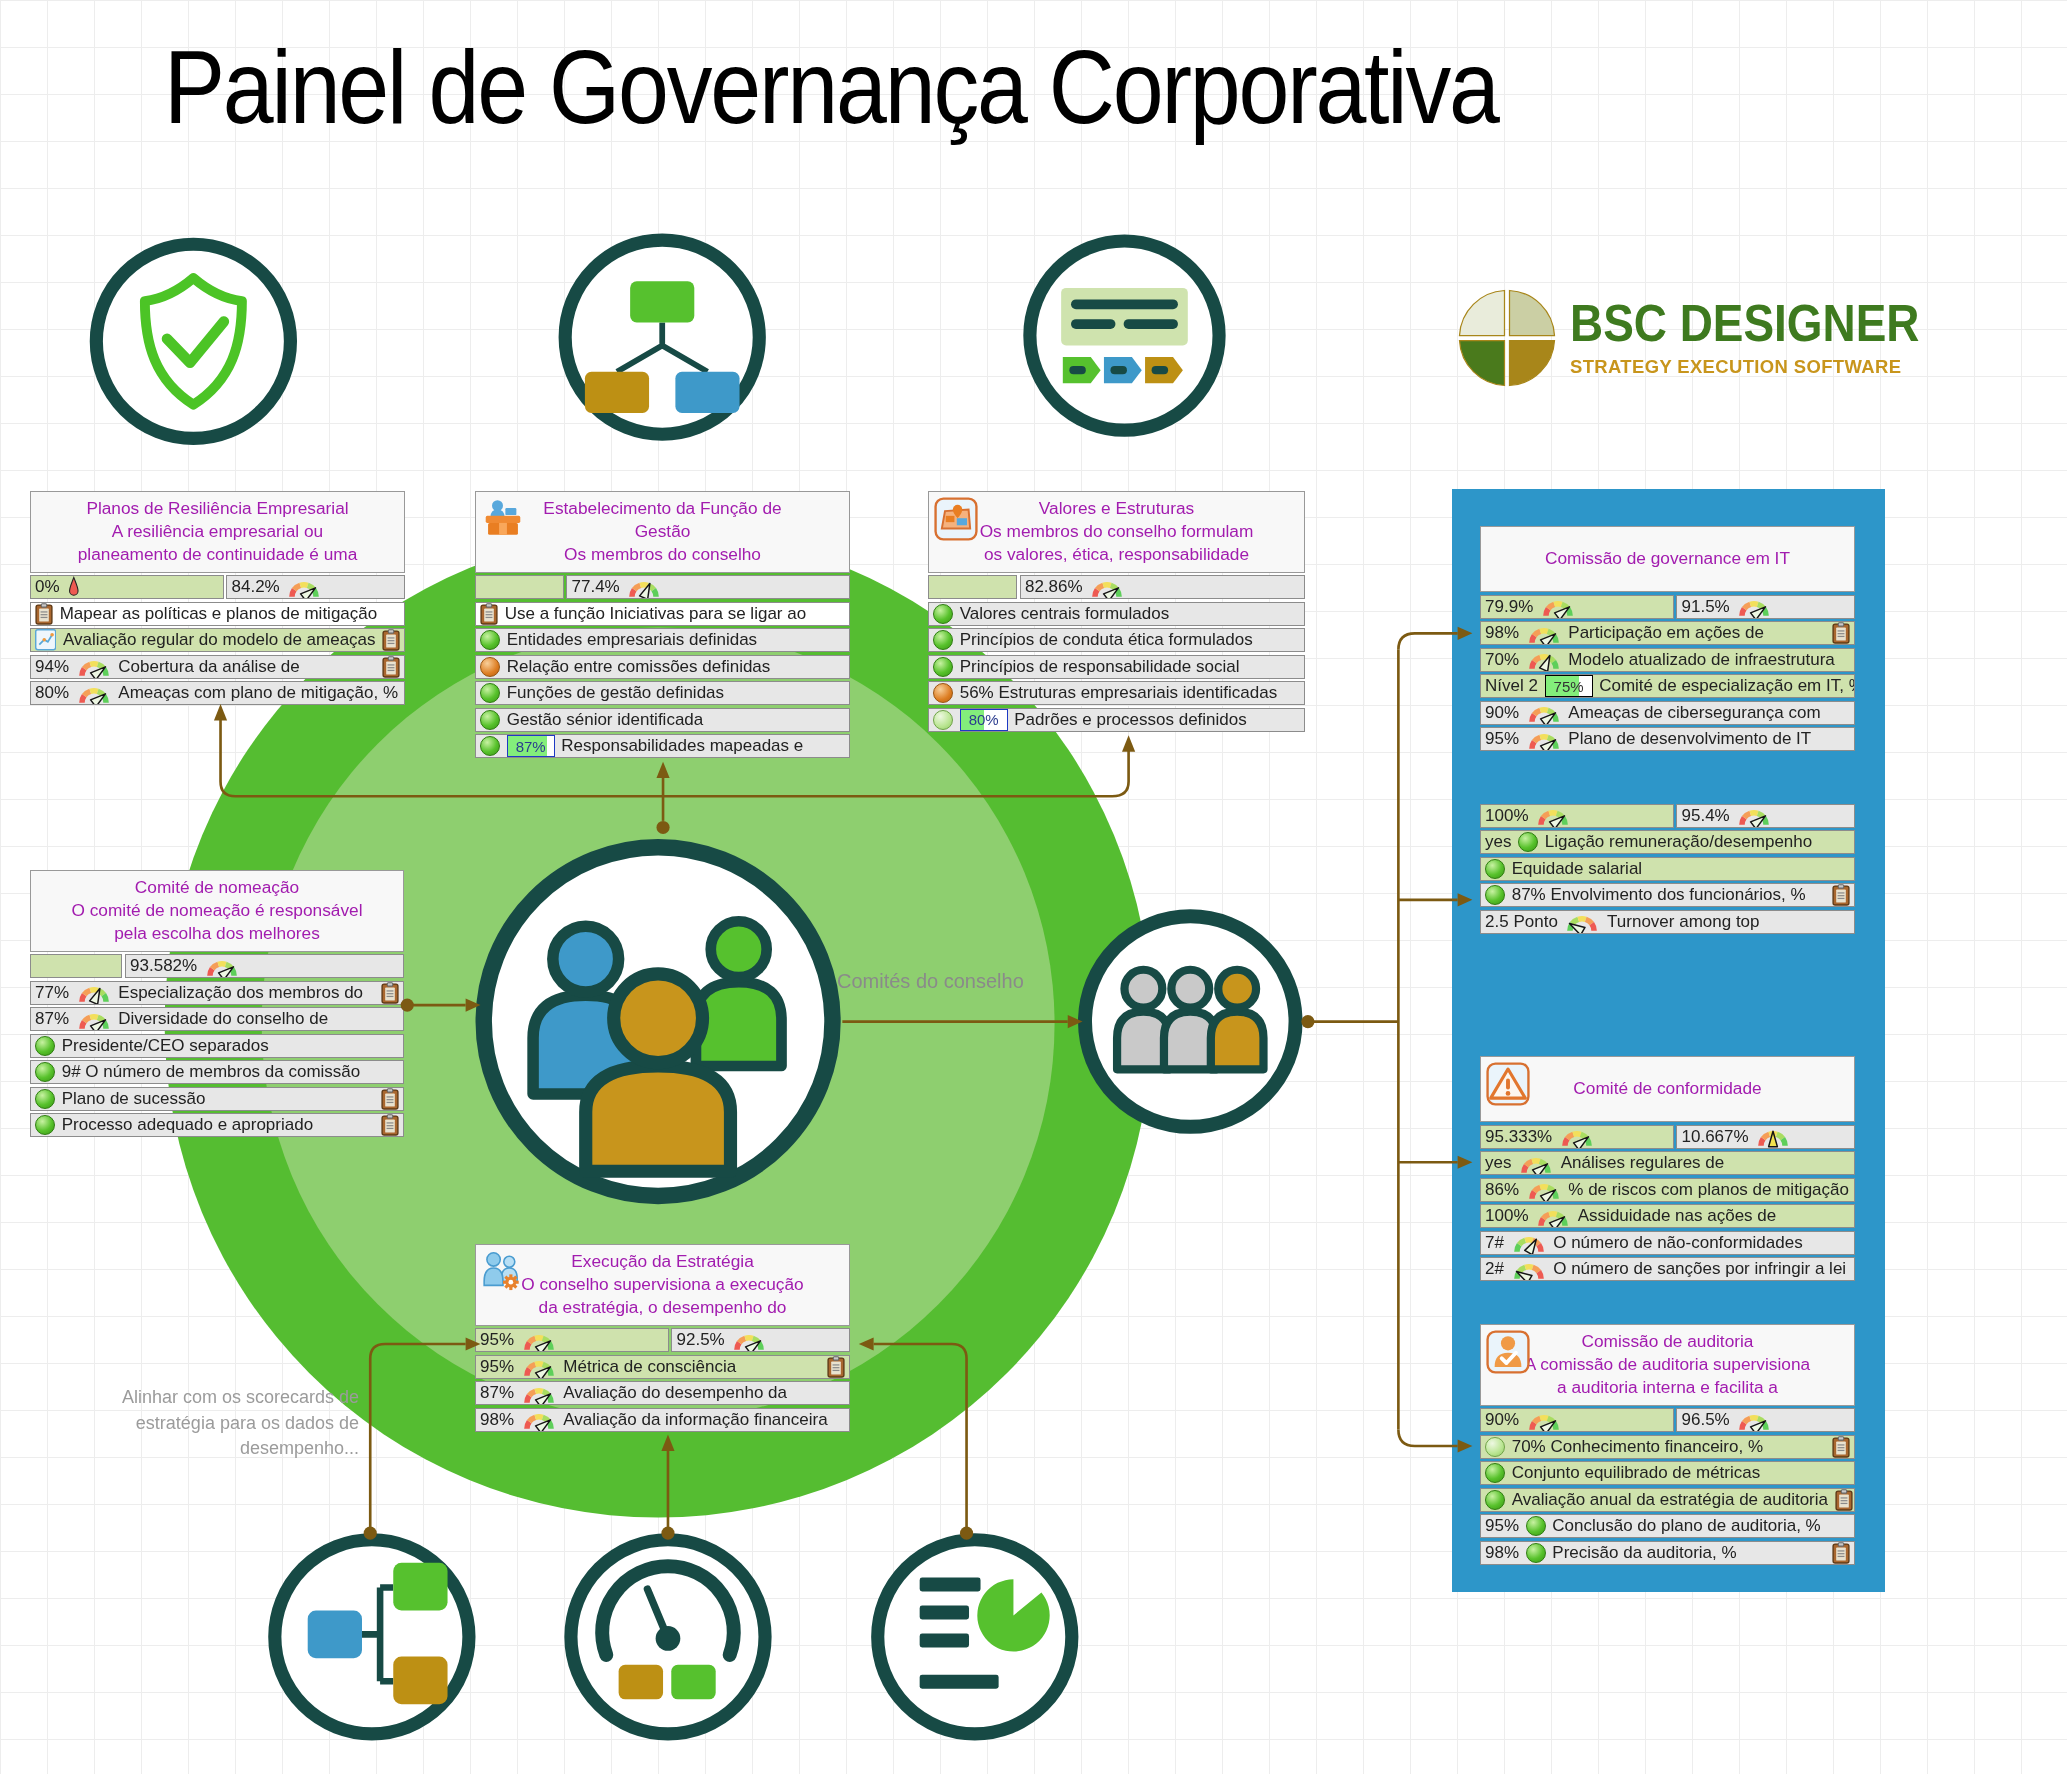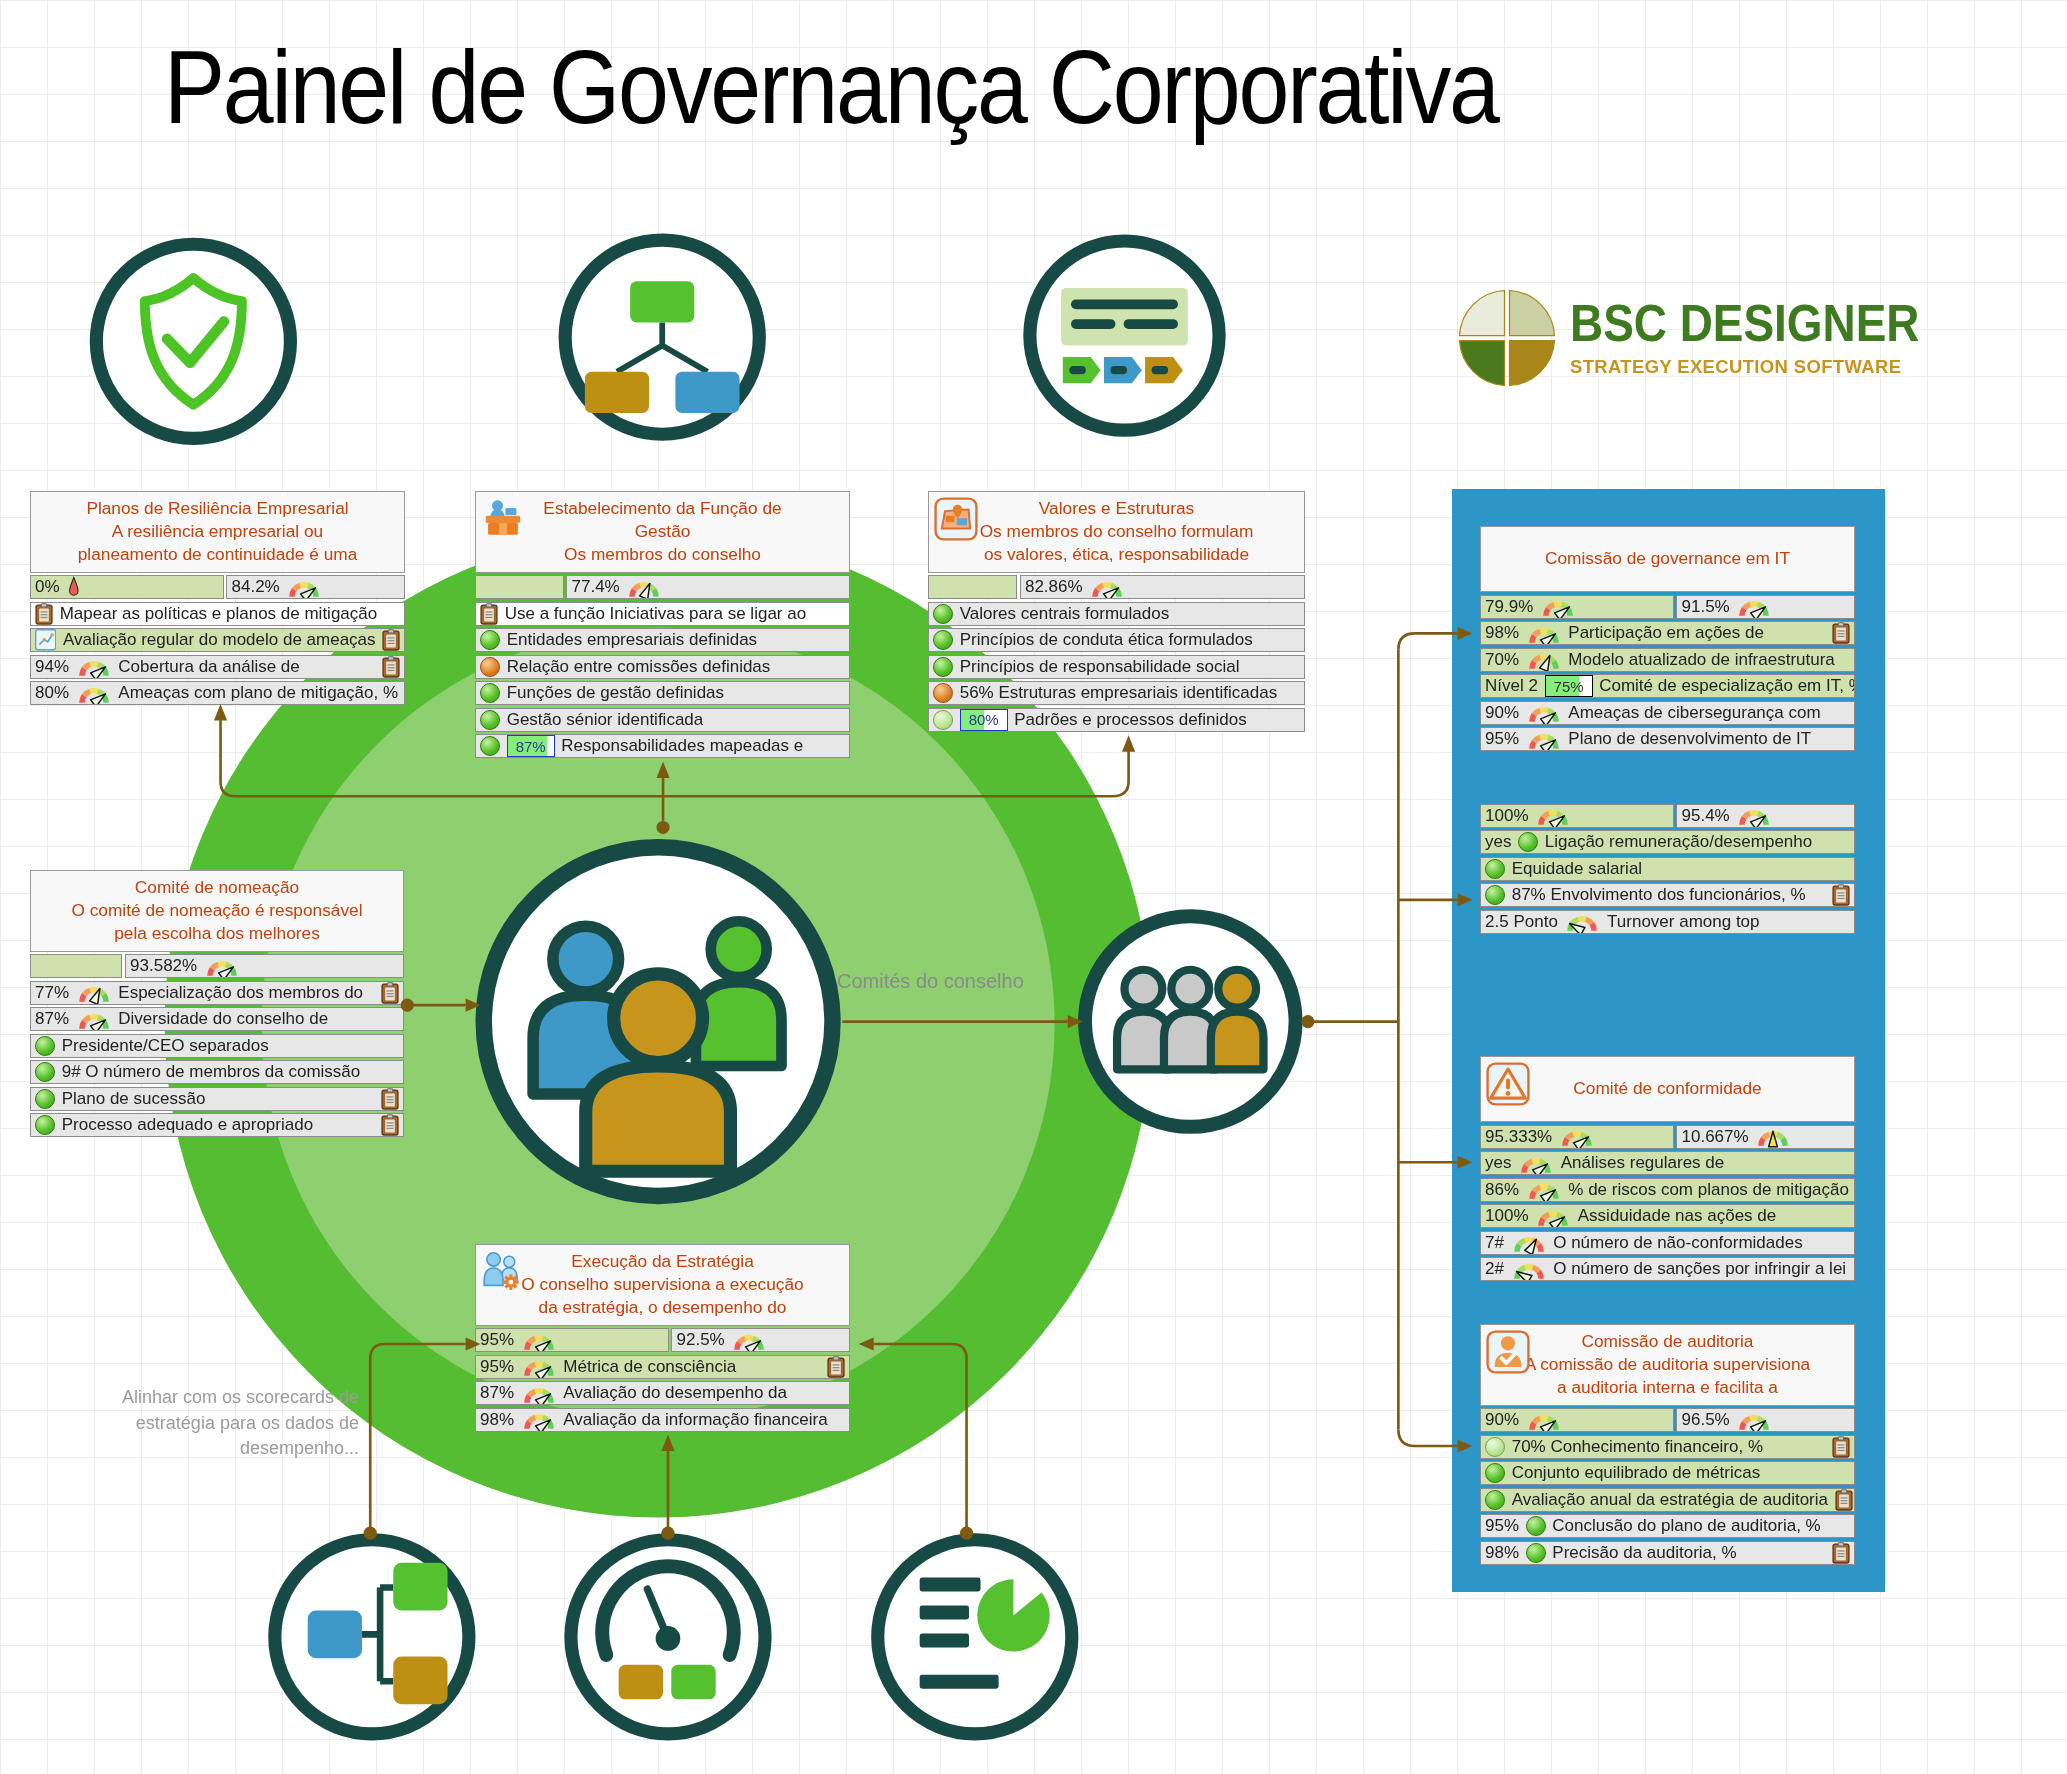--- a/index.html
+++ b/index.html
@@ -22,21 +22,21 @@
   #p-resilience{left:30px;top:491px;}
   #p-establish{left:475px;top:491px;}
   #p-values{left:928px;top:491px;width:377px;}
   #p-nomination{left:30px;top:870px;width:374px;}
   #p-execution{left:475px;top:1244px;}
   #p-it{left:1480px;top:526px;}
   #p-remuneration{left:1480px;top:801px;}
   #p-compliance{left:1480px;top:1056px;}
   #p-audit{left:1480px;top:1324px;}
   .ph{border:1.6px solid #999;background:#F8F8F8;text-align:center;padding:5px 3.3px;position:relative;
-      font-size:17.3px;line-height:1.34;color:#c2410c;}
+      font-size:17.3px;line-height:1.34;color:#a21caf;}
   .ph.c1{height:54px;display:flex;align-items:center;justify-content:center;}
   .picon{position:absolute;left:5px;top:5px;}
   .pt div{white-space:nowrap;}
   .kpiw{display:flex;gap:2.5px;margin-top:2.5px;}
   .kcell{height:22px;border:1.6px solid #8C8C8C;display:flex;align-items:center;gap:6.6px;padding:0 4.1px;
       font-size:17px;color:#222;overflow:hidden;}
   .prow{height:22px;border:1.6px solid #8C8C8C;display:flex;align-items:center;gap:6.6px;padding:0 4.1px;margin-top:2.5px;
       font-size:17px;color:#222;position:relative;overflow:hidden;}
   .bg-green{background:#CFE2AD;}
   .bg-gray{background:#E7E7E7;}

